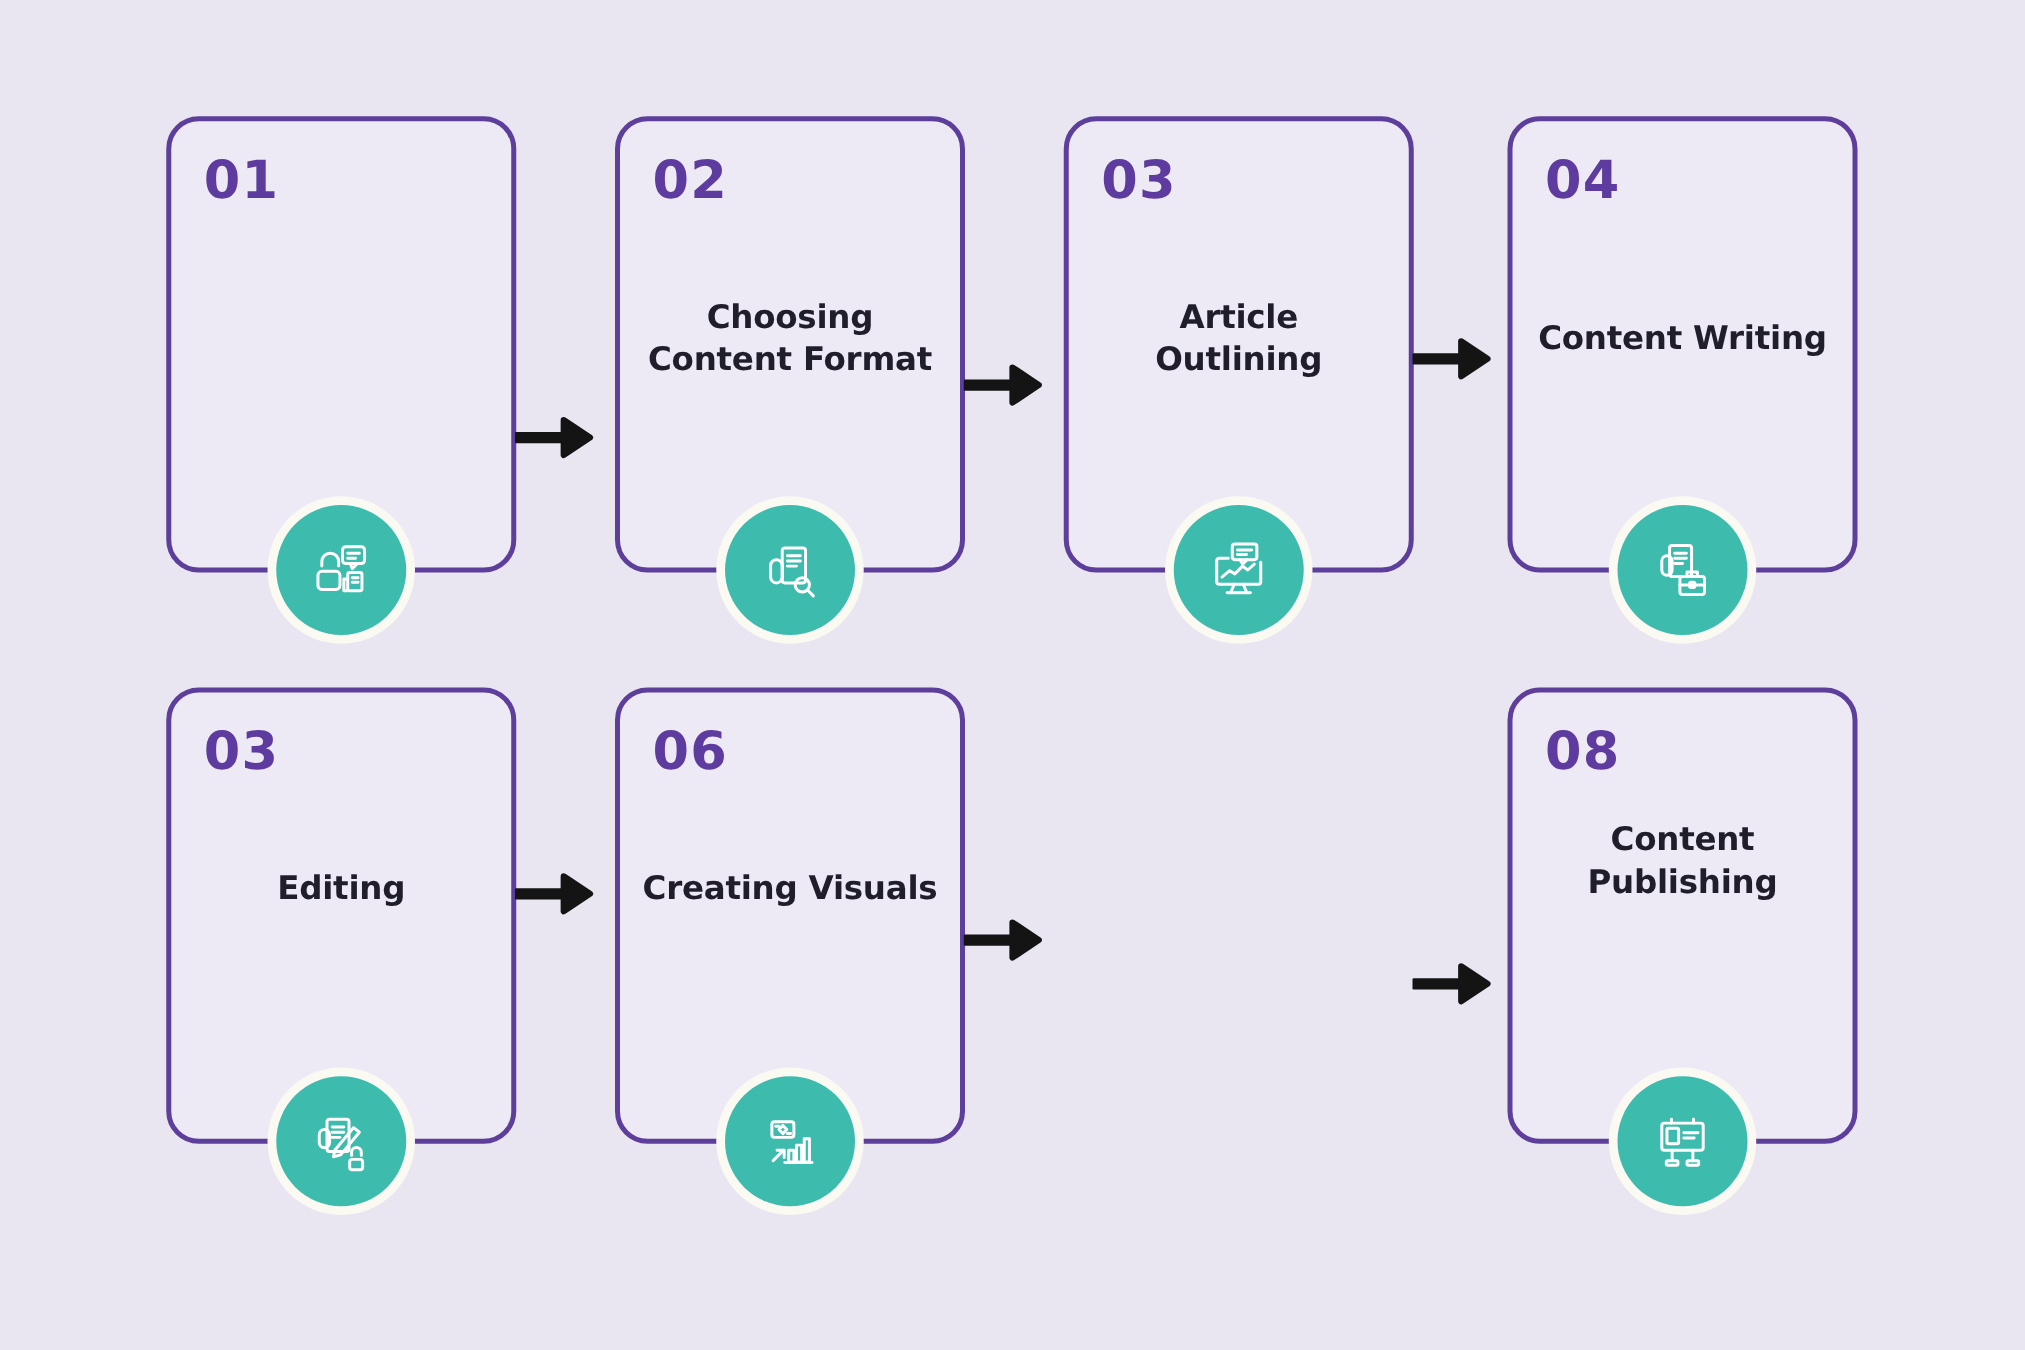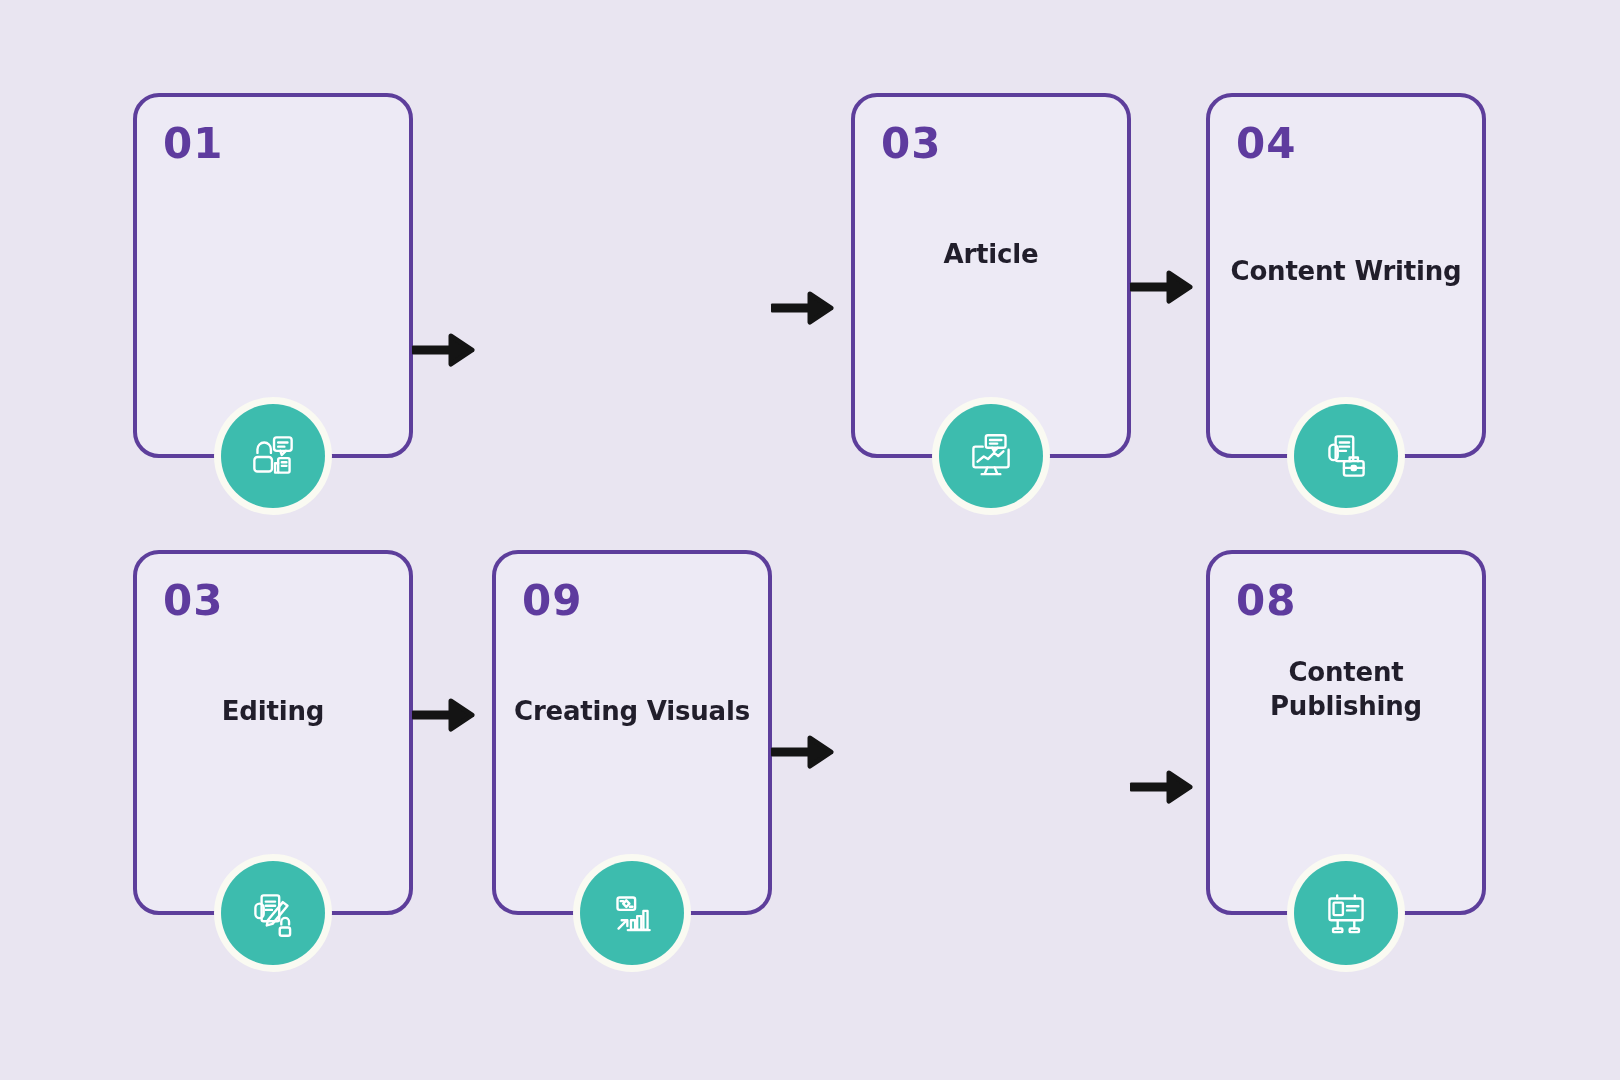--- a/index.html
+++ b/index.html
@@ -94,25 +94,44 @@
           <path d="M13 25 v-3.5 a6.5 6.5 0 0 1 13 0 V25"></path>
           <rect x="10" y="29" width="17" height="14" rx="3"></rect>
           <rect x="33" y="30" width="11" height="14" rx="1.5"></rect>
           <path d="M36.5 34 h4.5 M36.5 37.5 h4.5"></path>
           <path d="M33 44 h-3 v-9 h3"></path>
         </svg>
       </div>
     </div>
   </div>
 
+  <div class="card c2">
+    <div class="num">02</div>
+    <div class="title">
+      <span>Choosing</span>
+      <span>Content Format</span>
+    </div>
+    <div class="badge">
+      <div class="teal">
+        <svg viewBox="0 0 56 56">
+          <rect x="13" y="20" width="9" height="18" rx="4.5"></rect>
+          <rect x="22" y="11" width="18" height="27" rx="2"></rect>
+          <path d="M26 17 h10 M26 21 h10 M26 25 h7"></path>
+          <circle cx="37.5" cy="39.5" r="5.5"></circle>
+          <path d="M41.5 43.5 L46 48"></path>
+        </svg>
+      </div>
+    </div>
+  </div>
 
   <div class="card c3">
     <div class="num">03</div>
     <div class="title">
       <span>Article</span>
+      <span>Outlining</span>
     </div>
     <div class="badge">
       <div class="teal">
         <svg viewBox="0 0 56 56">
           <path d="M20 19 h-7 a2 2 0 0 0 -2 2 v16 a2 2 0 0 0 2 2 h30 a2 2 0 0 0 2-2 V22"></path>
           <rect x="23" y="8" width="19" height="12" rx="2"></rect>
           <path d="M27 12.5 h11 M27 16 h7"></path>
           <path d="M29 20 l2 3.5 3.5-3.5"></path>
           <path d="M15 33.5 l6-5 4 2.5 6-6 4 3 5-4.5"></path>
           <path d="M24.5 39 l-2.5 6 M31.5 39 l2.5 6 M19 45.5 h18"></path>
@@ -156,21 +175,21 @@
           <path d="M21 17 h9 M21 21 h9 M21 25 h6"></path>
           <path d="M23 35 L37.5 17.5 l4.5 3.5 L27.5 38.5 l-5.5 1.5 z"></path>
           <path d="M36 39 v-2.5 a3.75 3.75 0 0 1 7.5 0 V39"></path>
           <rect x="34.5" y="42" width="10" height="8" rx="2"></rect>
         </svg>
       </div>
     </div>
   </div>
 
   <div class="card c6">
-    <div class="num">09</div>
+    <div class="num">06</div>
     <div class="title">
       <span>Creating Visuals</span>
       <span></span>
     </div>
     <div class="badge">
       <div class="teal">
         <svg viewBox="0 0 56 56">
           <rect x="14" y="13" width="17" height="12" rx="2"></rect>
           <path d="M17 16.5 h2.5 M26 22 h2.5"></path>
           <path d="M22.5 15.8 l3 3.2 -3 3.2 -3-3.2 z"></path>

